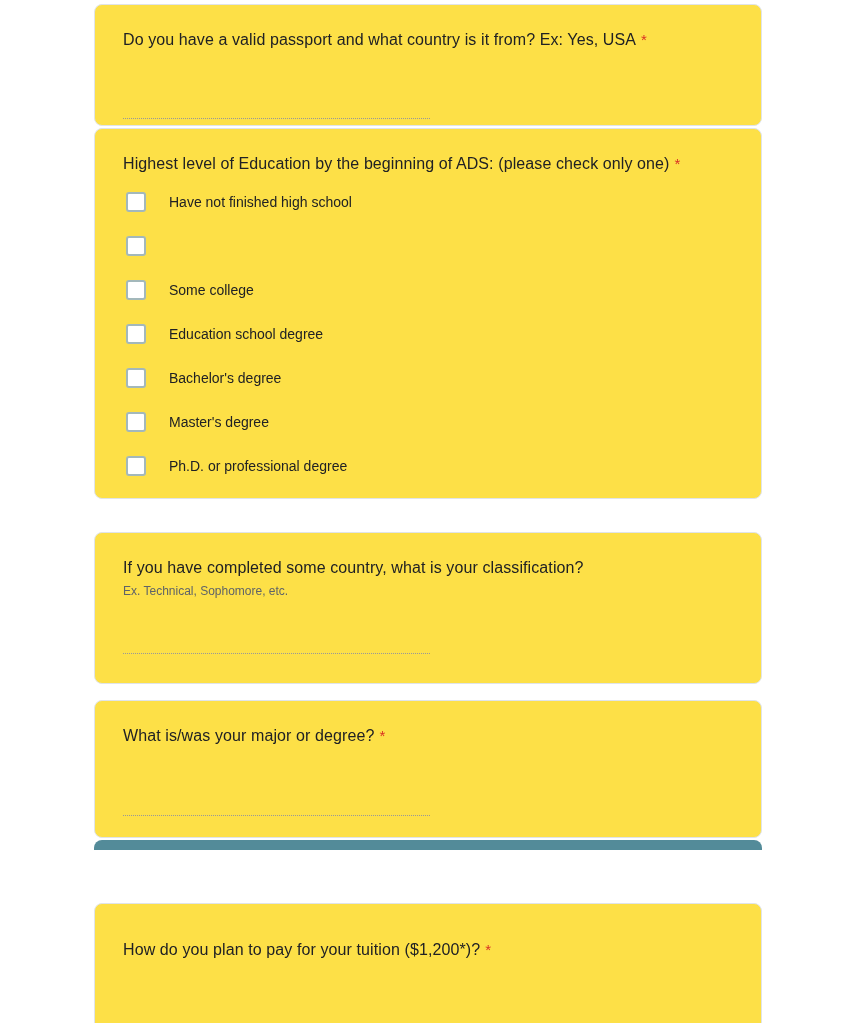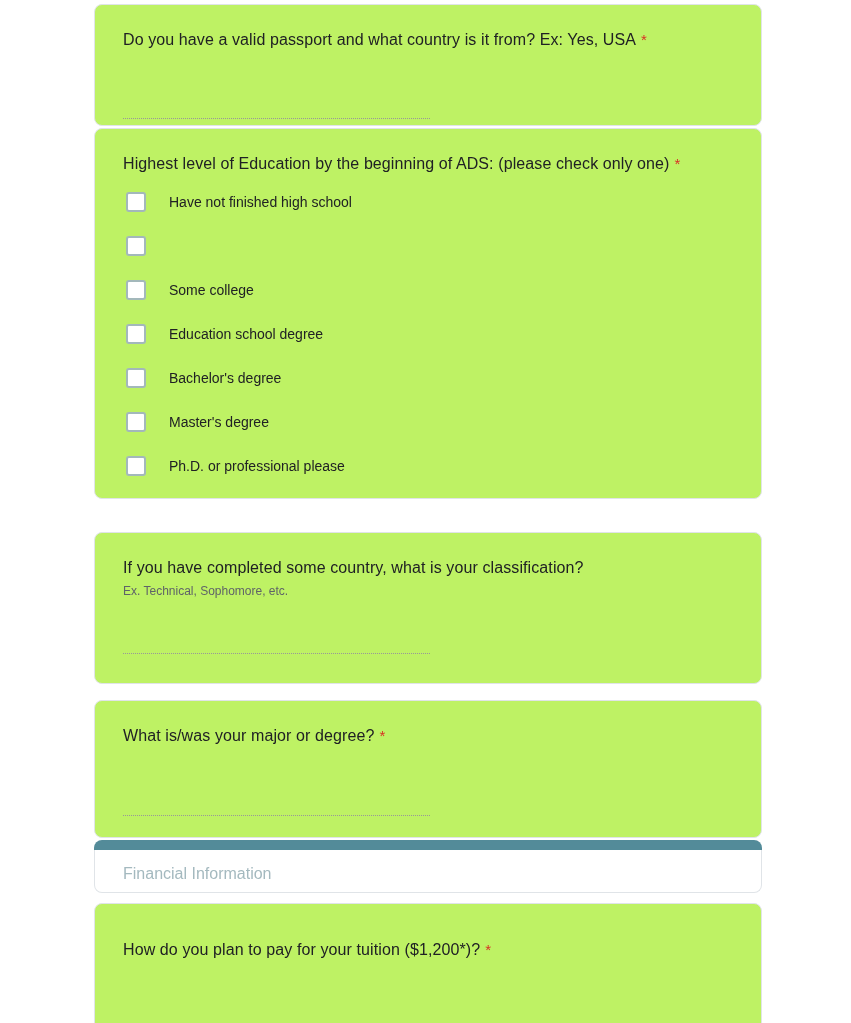--- a/index.html
+++ b/index.html
@@ -10,21 +10,21 @@
     overflow: hidden;
     background: #ffffff;
     font-family: "Liberation Sans", "DejaVu Sans", sans-serif;
     color: #202124;
   }
   .card {
     position: absolute;
     left: 94px;
     width: 668px;
     box-sizing: border-box;
-    background: #bef264;
+    background: #fde047;
     border: 1px solid #e0e4e8;
     border-radius: 8px;
     padding: 24px 28px;
   }
   .q-title {
     font-size: 16px;
     line-height: 22px;
     color: #202124;
     letter-spacing: 0.1px;
   }
@@ -126,40 +126,37 @@
       <div class="opt-row">
         <span class="cb"></span>
         <span class="opt-label">Bachelor's degree</span>
       </div>
       <div class="opt-row">
         <span class="cb"></span>
         <span class="opt-label">Master's degree</span>
       </div>
       <div class="opt-row">
         <span class="cb"></span>
-        <span class="opt-label">Ph.D. or professional please</span>
+        <span class="opt-label">Ph.D. or professional degree</span>
       </div>
     </div>
   </div>
 
   <div class="card" style="top:532px; height:152px;">
     <div class="q-title"><span>If you have completed some country, what is your classification?</span></div>
     <div class="q-desc">Ex. Technical, Sophomore, etc.</div>
     <div class="answer-line" style="margin-top:54px;"></div>
   </div>
 
   <div class="card" style="top:700px; height:138px;">
     <div class="q-title"><span>What is/was your major or degree?</span><span class="req">*</span></div>
     <div class="answer-line" style="margin-top:68px;"></div>
   </div>
 
   <div class="section-card">
     <div class="section-bar"></div>
-    <div class="section-body">
-      <span class="section-title">Financial Information</span>
-    </div>
   </div>
 
   <div class="card" style="top:903px; height:140px;">
     <div class="q-title" style="margin-top:11px;"><span>How do you plan to pay for your tuition ($1,200*)?</span><span class="req">*</span></div>
   </div>
 
 </div>
 
 </body></html>

